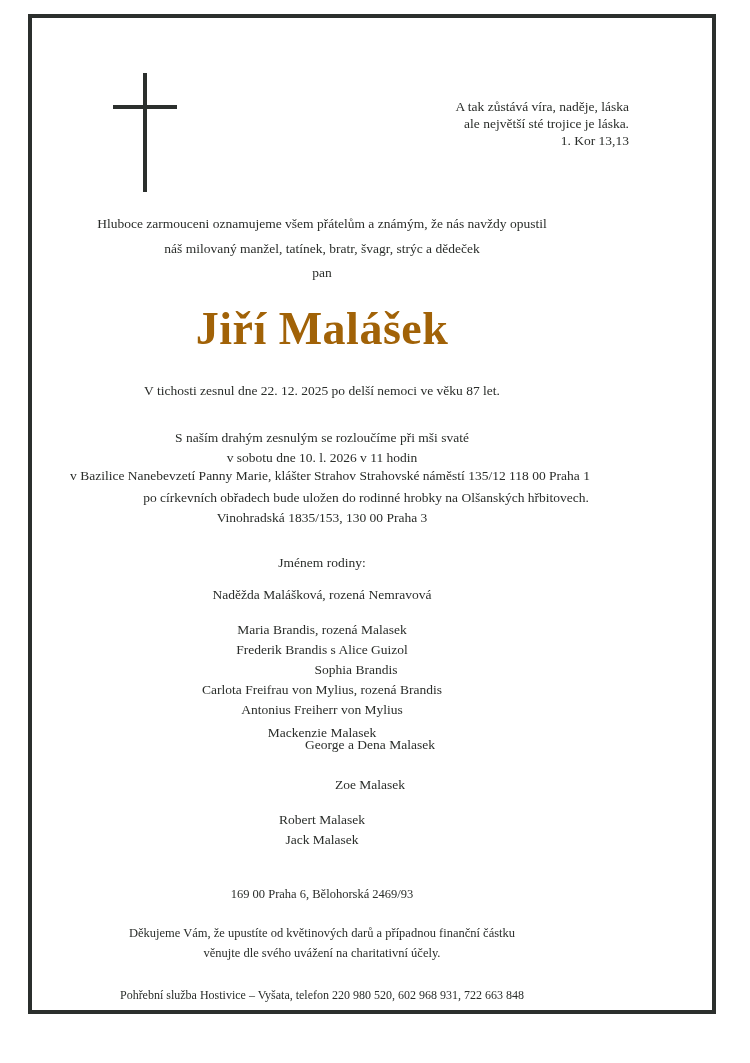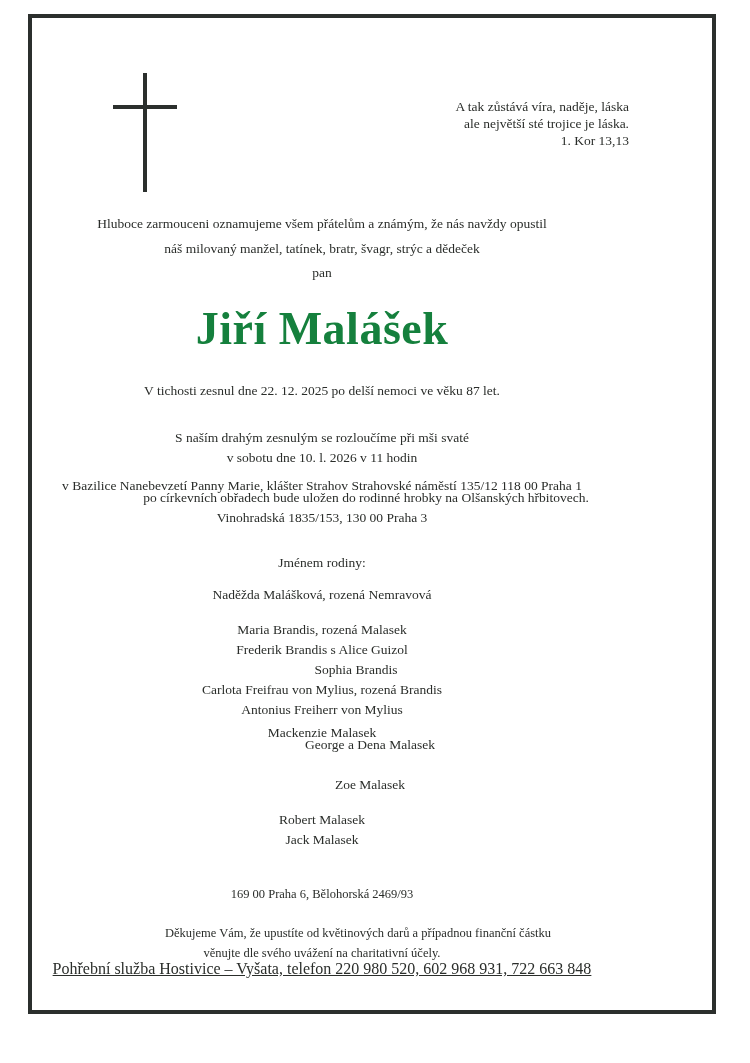--- a/index.html
+++ b/index.html
@@ -6,21 +6,21 @@
     body { width:750px; height:1063px; position:relative; overflow:hidden;
            font-family:"Liberation Serif", "DejaVu Serif", serif; color:#2a2d2a; }
     .frame { position:absolute; left:28px; top:14px; width:680px; height:992px;
              border:4px solid #2b2f2d; box-sizing:content-box; }
     .cross-v { position:absolute; left:143px; top:73px; width:4px; height:119px; background:#2b2f2d; }
     .cross-h { position:absolute; left:113px; top:105px; width:64px; height:4px; background:#2b2f2d; }
     .motto { position:absolute; right:121px; top:98px; text-align:right;
              font-size:13.5px; line-height:17px; }
     .motto div { white-space:nowrap; }
     .center { position:absolute; left:28px; width:588px; text-align:center; font-size:13.5px; white-space:nowrap; }
-    .name { font-weight:bold; font-size:46px; letter-spacing:0.5px; color:#15803d; }
+    .name { font-weight:bold; font-size:46px; letter-spacing:0.5px; color:#a16207; }
   </style>
 </head>
 <body>
 
 <div class="frame"></div>
 
 <div>
   <div class="cross-v"></div>
   <div class="cross-h"></div>
 </div>
@@ -34,21 +34,21 @@
 <div class="center" style="top:216px;">Hluboce zarmouceni oznamujeme všem přátelům a známým, že nás navždy opustil</div>
 <div class="center" style="top:241px;">náš milovaný manžel, tatínek, bratr, švagr, strýc a dědeček</div>
 <div class="center" style="top:265px;">pan</div>
 
 <div class="center name" style="top:302px;">Jiří Malášek</div>
 
 <div class="center" style="top:383px;">V tichosti zesnul dne 22. 12. 2025 po delší nemoci ve věku 87 let.</div>
 
 <div class="center" style="top:430px;">S naším drahým zesnulým se rozloučíme při mši svaté</div>
 <div class="center" style="top:450px;">v sobotu dne 10. l. 2026 v 11 hodin</div>
-<div class="center" style="top:478px;">v Bazilice Nanebevzetí Panny Marie, klášter Strahov Strahovské náměstí 135/12 118 00 Praha 1</div>
+<div class="center" style="top:468px;padding-left:8px;">v Bazilice Nanebevzetí Panny Marie, klášter Strahov Strahovské náměstí 135/12 118 00 Praha 1</div>
 <div class="center" style="top:490px;margin-left:44px;">po církevních obřadech bude uložen do rodinné hrobky na Olšanských hřbitovech.</div>
 <div class="center" style="top:510px;">Vinohradská 1835/153, 130 00 Praha 3</div>
 
 <div class="center" style="top:555px;">Jménem rodiny:</div>
 
 <div class="center" style="top:587px;">Naděžda Malášková, rozená Nemravová</div>
 
 <div class="center" style="top:622px;">Maria Brandis, rozená Malasek</div>
 <div class="center" style="top:642px;">Frederik Brandis s Alice Guizol</div>
 <div class="center" style="top:662px;padding-left:34px;">Sophia Brandis</div>
@@ -57,16 +57,16 @@
 
 <div class="center" style="top:737px;margin-left:48px;">George a Dena Malasek</div>
 <div class="center" style="top:725px;">Mackenzie Malasek</div>
 <div class="center" style="top:777px;margin-left:48px;">Zoe Malasek</div>
 
 <div class="center" style="top:812px;">Robert Malasek</div>
 <div class="center" style="top:832px;">Jack Malasek</div>
 
 <div class="center" style="top:887px; font-size:12.5px;">169 00 Praha 6, Bělohorská 2469/93</div>
 
-<div class="center" style="top:926px; font-size:12.5px;padding-left:36px;">Děkujeme Vám, že upustíte od květinových darů a případnou finanční částku</div>
+<div class="center" style="top:926px; font-size:12.5px;">Děkujeme Vám, že upustíte od květinových darů a případnou finanční částku</div>
 <div class="center" style="top:946px; font-size:12.5px;">věnujte dle svého uvážení na charitativní účely.</div>
 
-<div class="center" style="top:960px; font-size:16px;text-decoration:underline;">Pohřební služba Hostivice – Vyšata, telefon 220 980 520, 602 968 931, 722 663 848</div>
+<div class="center" style="top:988px; font-size:12px;">Pohřební služba Hostivice – Vyšata, telefon 220 980 520, 602 968 931, 722 663 848</div>
 
 </body></html>

